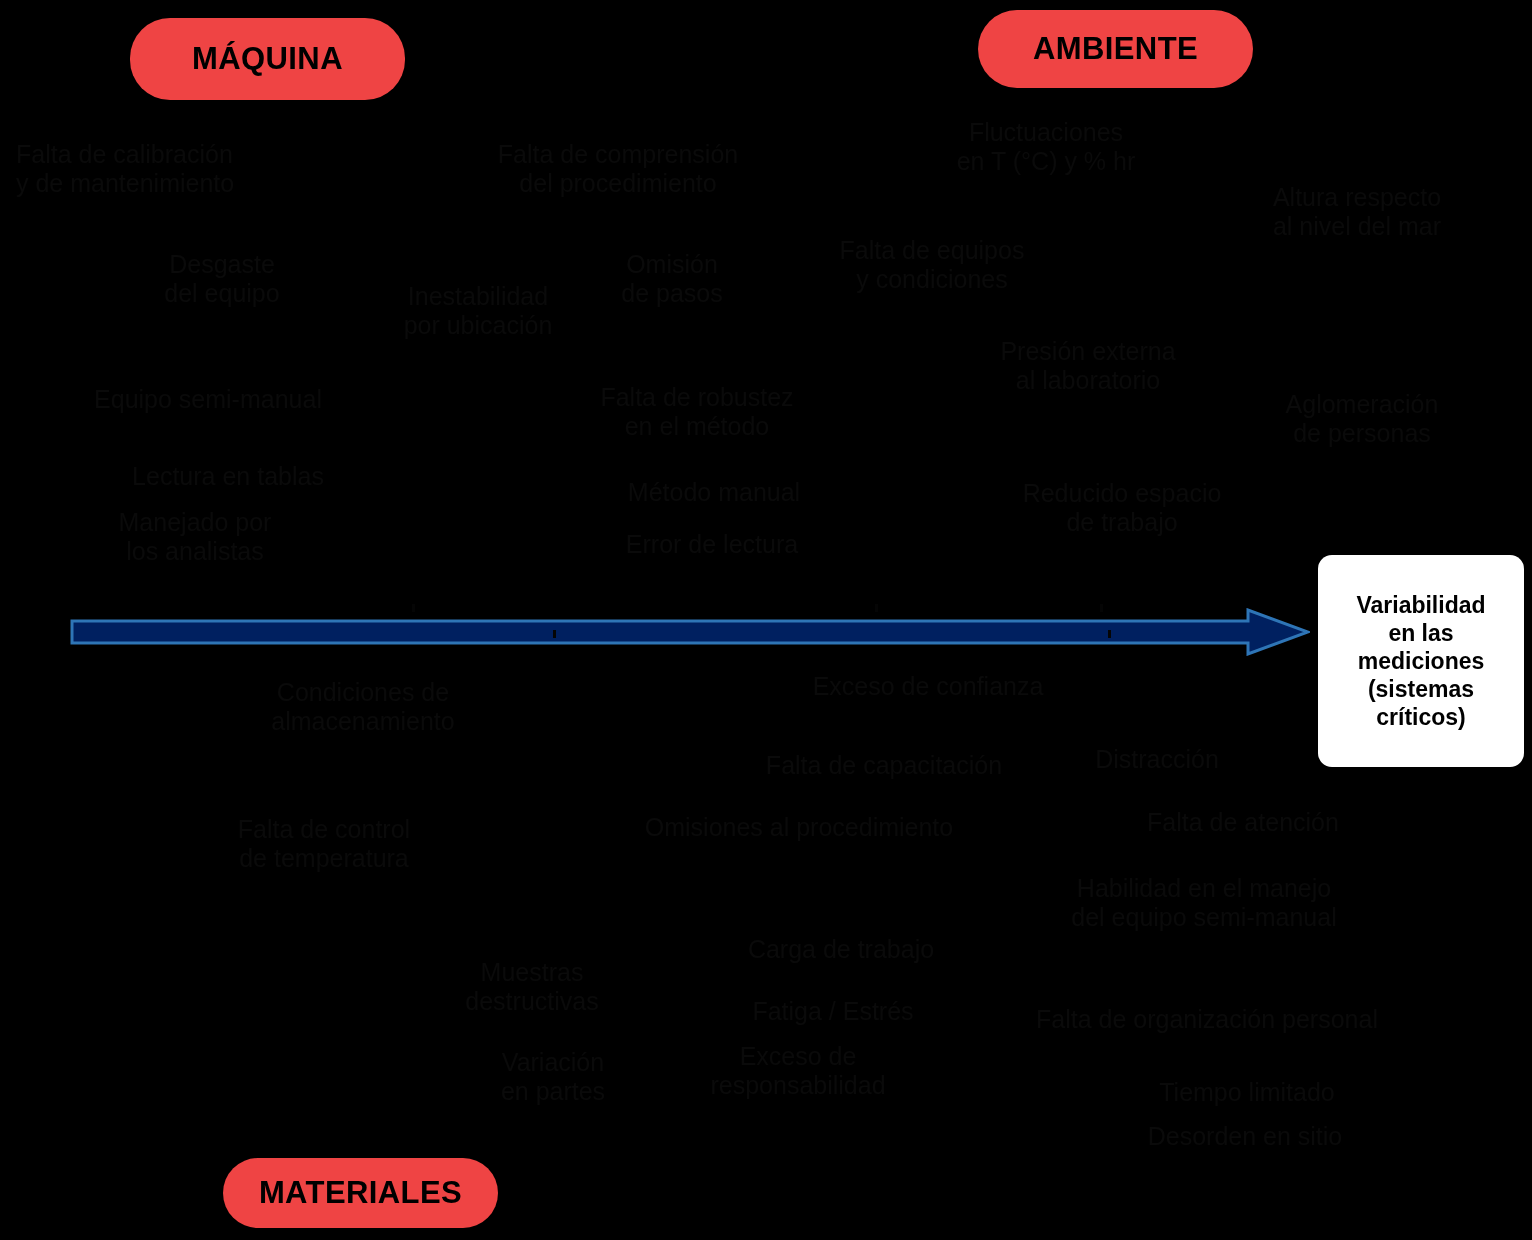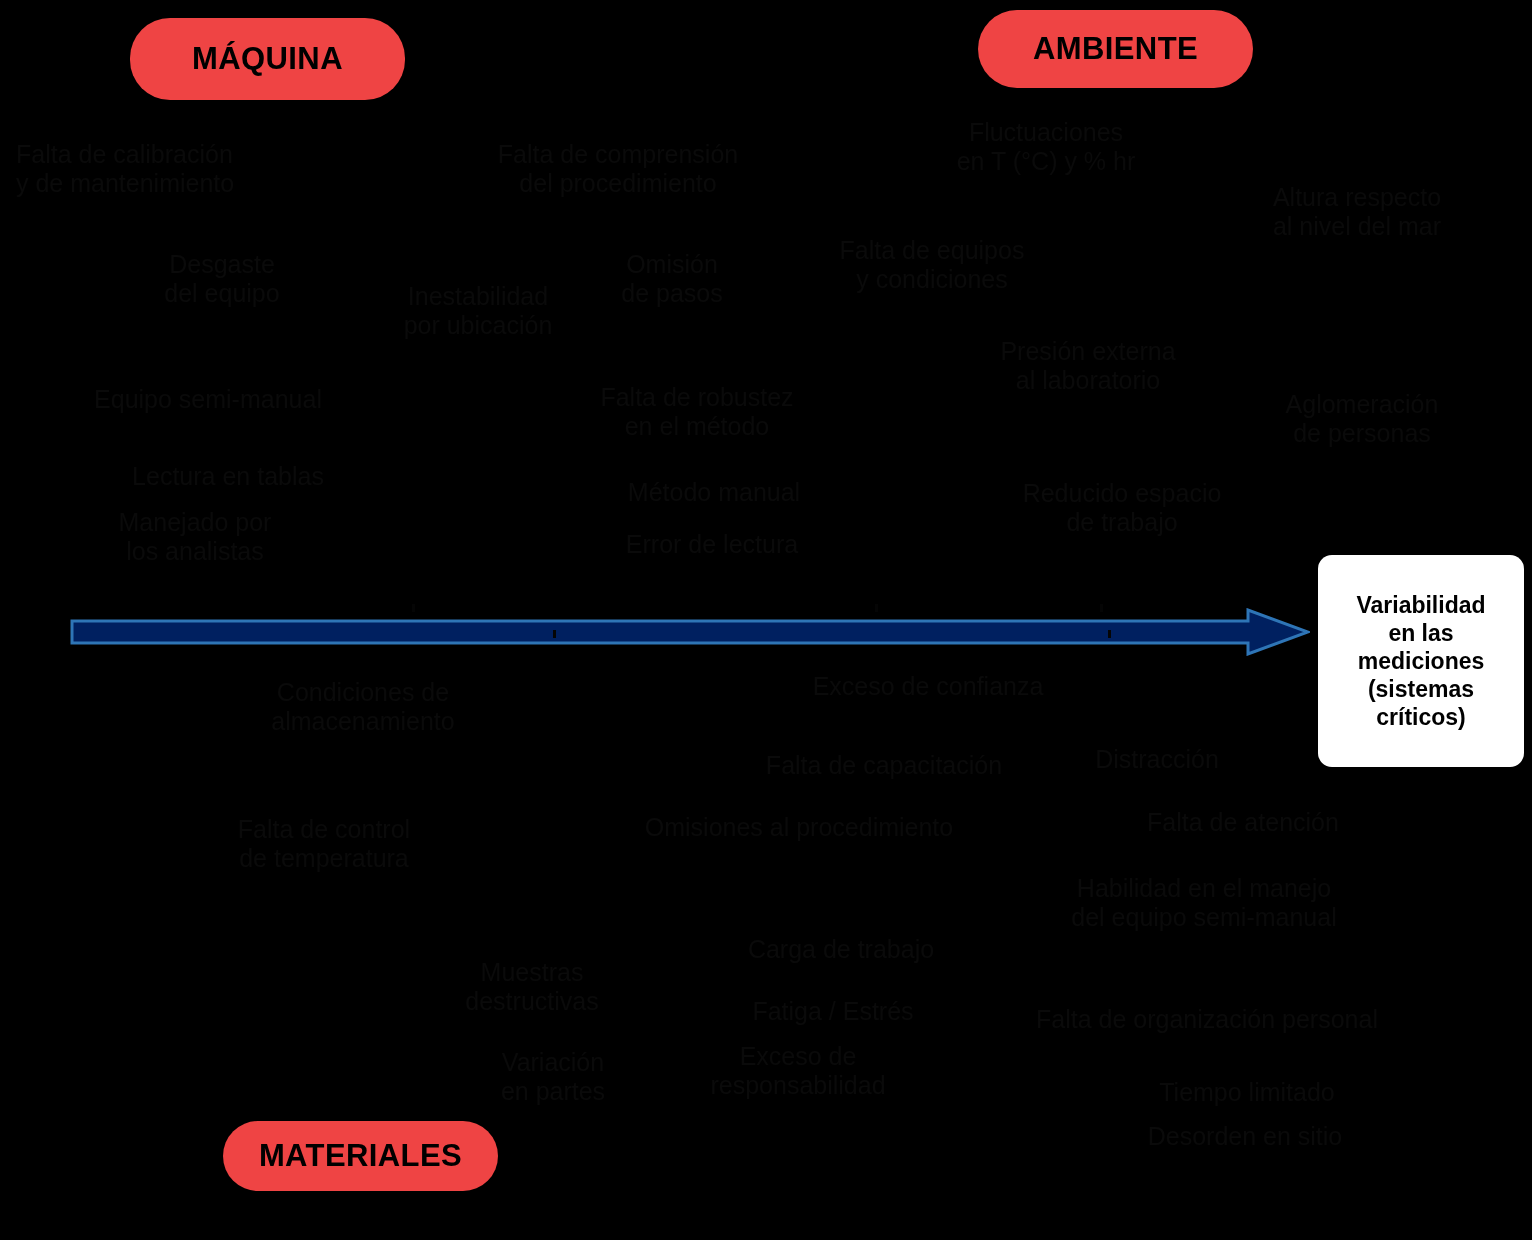--- a/index.html
+++ b/index.html
@@ -83,21 +83,21 @@
 
   <div class="pill" style="left:130px; top:18px; width:275px; height:82px;">
     <span>MÁQUINA</span>
   </div>
 
 
   <div class="pill" style="left:978px; top:10px; width:275px; height:78px;">
     <span>AMBIENTE</span>
   </div>
 
-  <div class="pill" style="left:223px; top:1121px; width:275px; height:70px;">
+  <div class="pill" style="left:223px; top:1158px; width:275px; height:70px;">
     <span>MATERIALES</span>
   </div>
 
 
   <div class="spine">
     <svg width="1240" height="48" viewBox="0 0 1240 48" xmlns="http://www.w3.org/2000/svg">
       <polygon points="2,13 1178,13 1178,2 1238,24 1178,46 1178,35 2,35" fill="#002060" stroke="#2e75b6" stroke-width="3"></polygon>
     </svg>
   </div>
 

